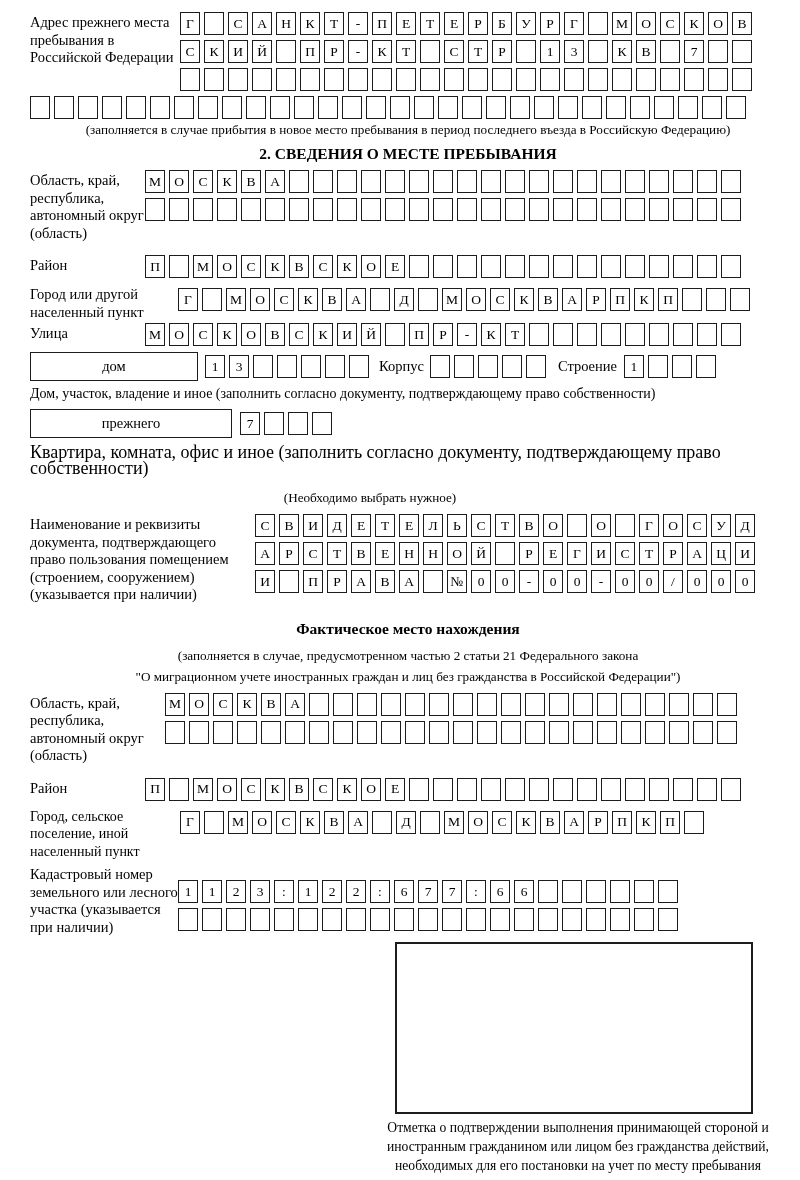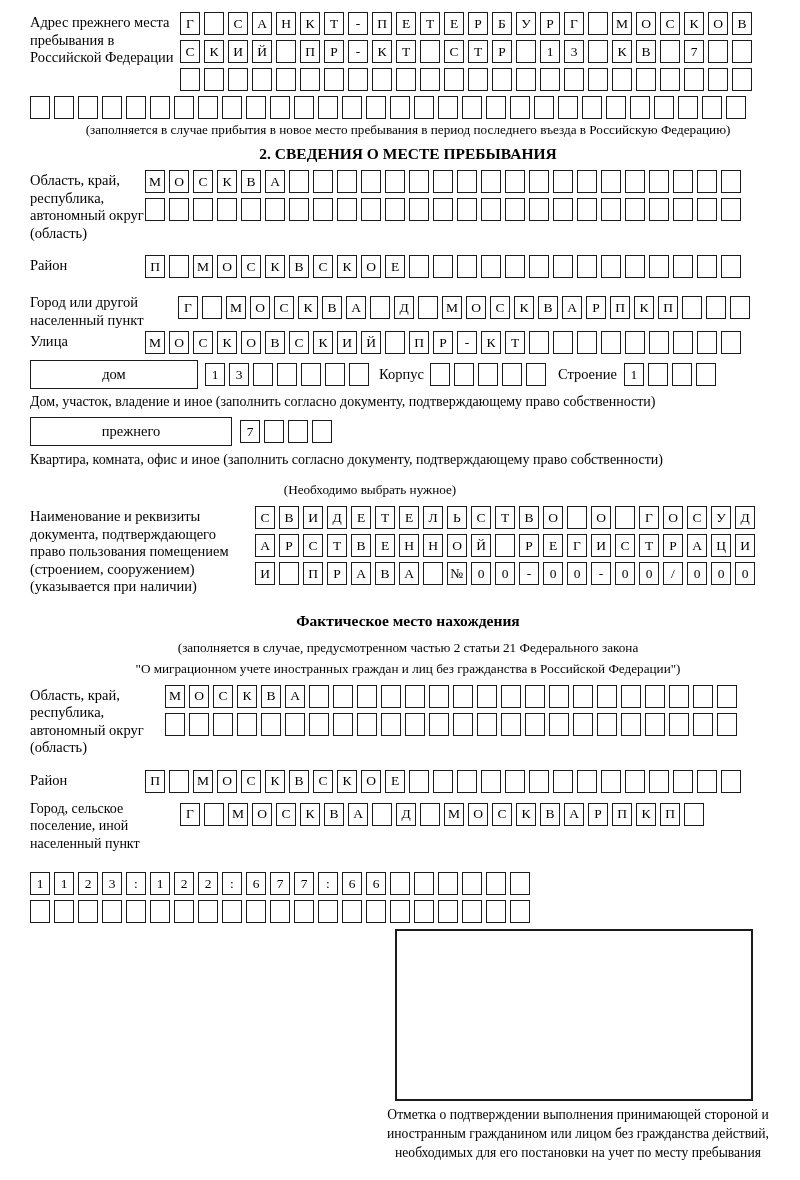--- a/index.html
+++ b/index.html
@@ -230,21 +230,21 @@
         <span class="cell"></span>
         <span class="cell"></span>
         <span class="cell"></span>
         <span class="cell"></span>
         <span class="cell"></span>
         <span class="cell"></span>
         <span class="cell"></span>
       </div>
   </div>
 
-  <div class="field" style="margin-top:14px;font-family:Liberation Serif, serif;">
+  <div class="field" style="margin-top:6px;font-family:Liberation Serif, serif;">
     <div class="flabel" style="width:148px;">Город или другой населенный пункт</div>
     <div class="boxes" style="padding-top:4px;">
         <span class="cell">Г</span>
         <span class="cell"></span>
         <span class="cell">М</span>
         <span class="cell">О</span>
         <span class="cell">С</span>
         <span class="cell">К</span>
         <span class="cell">В</span>
         <span class="cell">А</span>
@@ -329,21 +329,21 @@
 
   <div style="display:flex;align-items:center;margin-top:7px;">
     <div class="wide-box" style="width:202px;">прежнего</div>
     <div class="boxes" style="margin-left:8px;">
         <span class="cell">7</span>
         <span class="cell"></span>
         <span class="cell"></span>
         <span class="cell"></span>
       </div>
   </div>
-  <div class="caption" style="margin-top:6px;font-size:14px;">Квартира, комната, офис и иное (заполнить согласно документу, подтверждающему право собственности)</div>
+  <div class="caption" style="margin-top:6px;font-size:18px;">Квартира, комната, офис и иное (заполнить согласно документу, подтверждающему право собственности)</div>
 
   <div class="caption" style="margin-left:120px;width:440px;text-align:center;margin-top:14px;">(Необходимо выбрать нужное)</div>
 
   <div class="field" style="margin-top:8px;">
     <div class="flabel" style="width:225px;padding-right:8px;box-sizing:border-box;">Наименование и реквизиты документа, подтверждающего право пользования помещением (строением, сооружением) (указывается при наличии)</div>
     <div class="rows">
       <div class="boxes">
           <span class="cell">С</span>
           <span class="cell">В</span>
           <span class="cell">И</span>
@@ -530,20 +530,21 @@
         <span class="cell">А</span>
         <span class="cell">Р</span>
         <span class="cell">П</span>
         <span class="cell">К</span>
         <span class="cell">П</span>
         <span class="cell"></span>
       </div>
   </div>
 
   <div class="field" style="margin-top:4px;">
+    <div class="flabel" style="width:148px;">Кадастровый номер земельного или лесного участка (указывается при наличии)</div>
     <div class="rows" style="padding-top:16px;">
       <div class="boxes">
           <span class="cell">1</span>
           <span class="cell">1</span>
           <span class="cell">2</span>
           <span class="cell">3</span>
           <span class="cell">:</span>
           <span class="cell">1</span>
           <span class="cell">2</span>
           <span class="cell">2</span>

